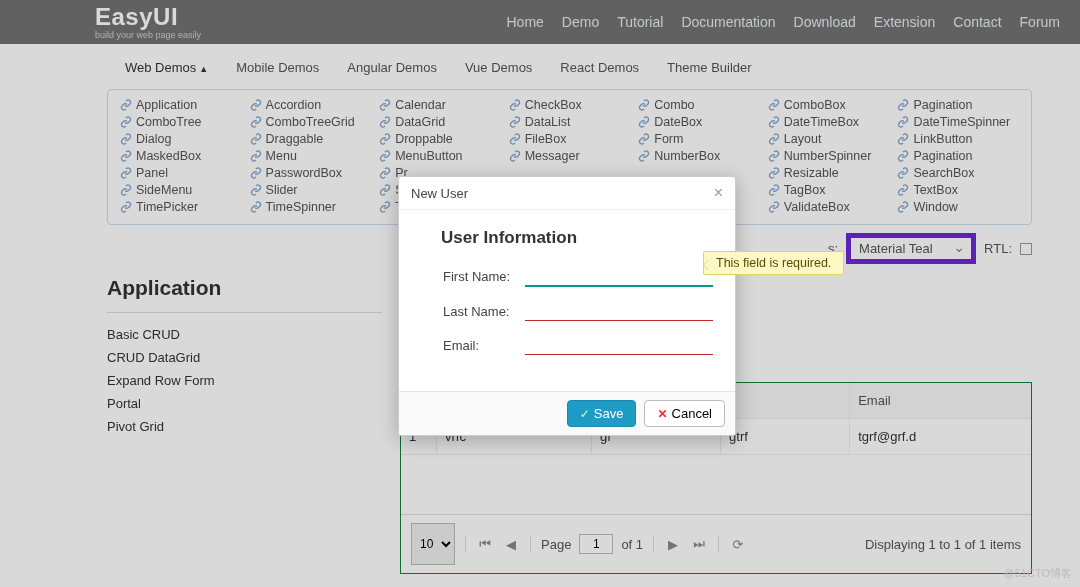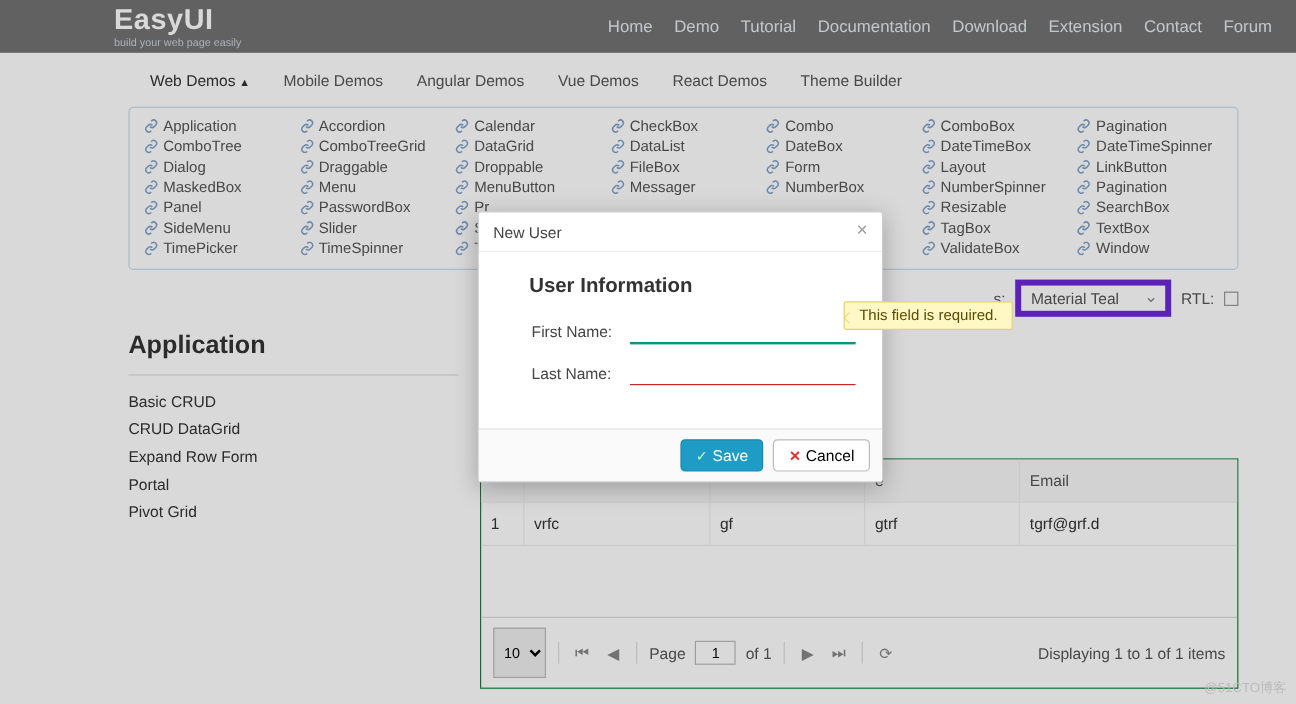--- a/index.html
+++ b/index.html
@@ -576,20 +576,24 @@
   <div class="dlg-body">
     <h3>User Information</h3>
     <div class="form-row">
       <label>First Name:</label>
       <input class="fld focus" value="" style="">
     </div>
     <div class="form-row">
       <label>Last Name:</label>
       <input class="fld" value="" style="">
     </div>
+    <div class="form-row">
+      <label>Email:</label>
+      <input class="fld" value="" style="">
+    </div>
   </div>
   <div class="dlg-footer">
     <button class="btn primary">
         <span class="ico ok">✓</span>
         <span>Save</span>
       </button>
     <button class="btn">
         <span class="ico no">✕</span>
         <span>Cancel</span>
       </button>

